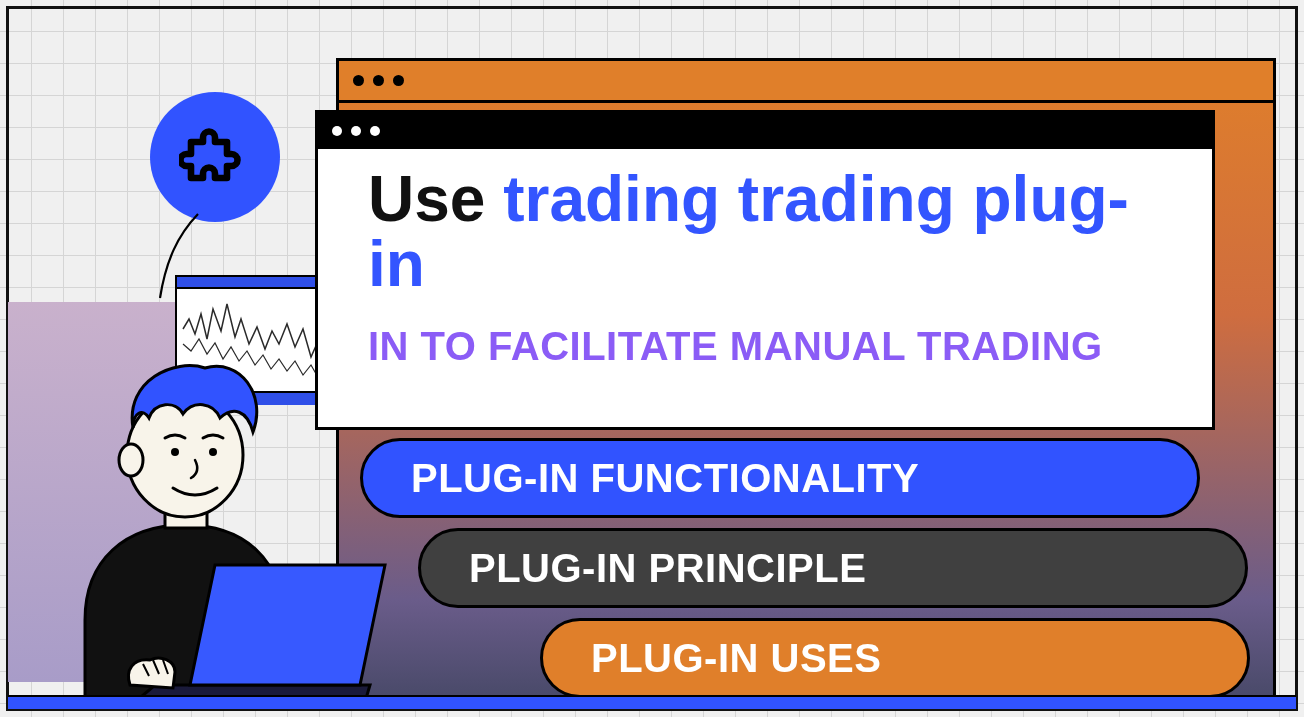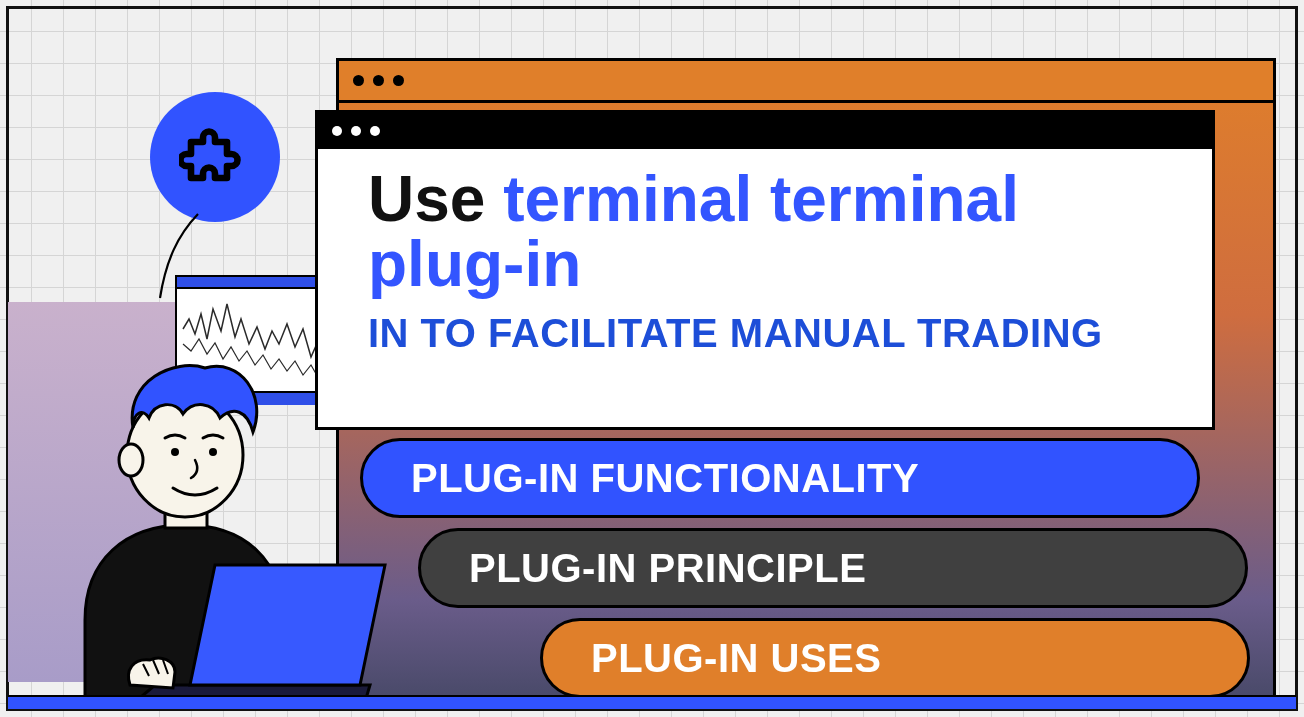--- a/index.html
+++ b/index.html
@@ -104,26 +104,26 @@
   padding: 18px 42px 8px 50px;
 }
 .headline-1 {
   font-size: 64px;
   font-weight: 700;
   line-height: 1.02;
   color: #111;
 }
 .headline-1 .hl-blue { color: #3355ff; }
 .headline-2 {
-  margin-top: 13px;
+  margin-top: 26px;
   font-size: 40px;
   font-weight: 900;
   font-family: Impact, 'Arial Black', sans-serif;
   letter-spacing: 0.5px;
-  color: #1d4ed8;
+  color: #8b5cf6;
   font-stretch: condensed;
 }
 
 
 .pill {
   position: absolute;
   border: 3px solid #000;
   border-radius: 100px;
   height: 80px;
   display: flex;
@@ -210,21 +210,21 @@
 </div>
 
 <div class="win-front">
   <div class="win-front-bar">
     <span class="dot-w"></span>
     <span class="dot-w"></span>
     <span class="dot-w"></span>
   </div>
   <div class="headline-area">
     <div class="headline-1">
-      <span>Use </span><span class="hl-blue">terminal terminal plug-in</span>
+      <span>Use </span><span class="hl-blue">trading trading plug-in</span>
     </div>
     <div class="headline-2">IN TO FACILITATE MANUAL TRADING</div>
   </div>
 </div>
 
 <div class="pill pill-blue">
   <span>PLUG-IN FUNCTIONALITY</span>
 </div>
 <div class="pill pill-black">
   <span>PLUG-IN PRINCIPLE</span>

